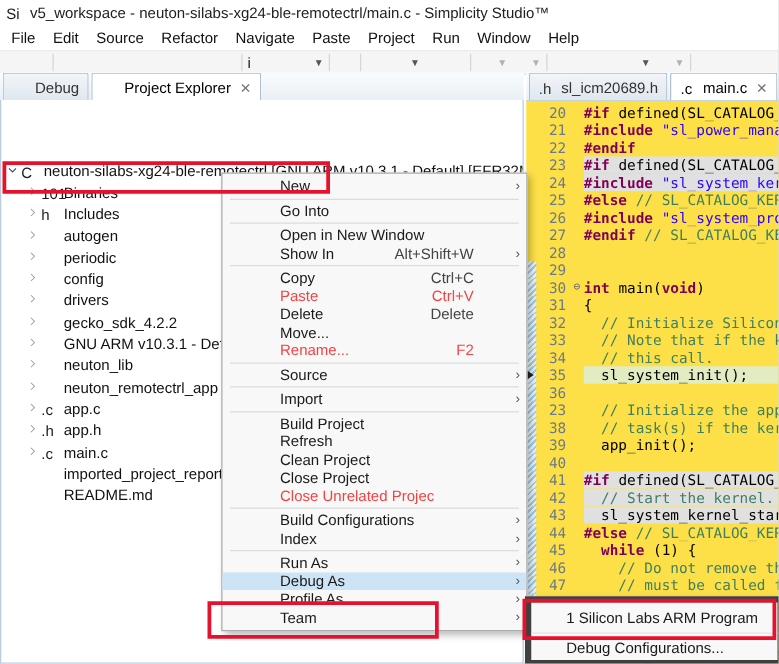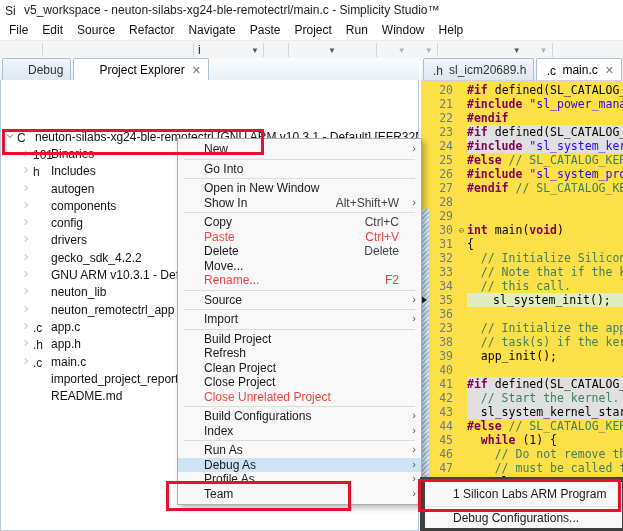--- a/index.html
+++ b/index.html
@@ -16,21 +16,21 @@
   .tbtn{display:flex;align-items:center;height:17px;padding:0 1px;}
   .tbtn.dis{opacity:.42;filter:grayscale(60%);}
   .tsep{width:1px;height:14px;background:#d6d6d6;margin:0 3px;}
   .caret{font-size:8px;color:#555;margin-left:1px;}
   .ic{display:inline-block;width:16px;height:16px;line-height:16px;vertical-align:middle;}
   .ic.sm,.ic.sm svg{width:14px;height:14px;}
   
   .panel{position:absolute;top:58px;bottom:0;}
   .left-panel{left:0;width:419px;}
   .editor-panel{left:421px;right:0;}
-  .tabrow{height:22px;display:flex;align-items:flex-end;background:linear-gradient(#fafcfe,#e9eff5);border-bottom:1px solid #b9c9d8;position:relative;text-align:center;}
+  .tabrow{height:22px;display:flex;align-items:flex-end;background:linear-gradient(#fafcfe,#e9eff5);border-bottom:1px solid #b9c9d8;position:relative;}
   .tab{display:flex;align-items:center;gap:4px;height:21px;padding:0 7px;border:1px solid #aebfcf;border-bottom:none;background:linear-gradient(#f2f5f9,#dfe7ef);margin-left:2px;border-radius:2px 2px 0 0;color:#333;white-space:nowrap;}
   .tab.active{background:#fff;height:22px;margin-bottom:-1px;color:#000;}
   .tab .x{color:#777;font-size:11px;margin-left:3px;}
   .panel-icons{position:absolute;right:2px;top:3px;display:flex;align-items:center;gap:3px;}
   .pbody{position:absolute;left:0;right:0;top:22px;bottom:0;background:#fff;border:1px solid #b9cbdc;border-top:none;overflow:hidden;}
   
   .tree{padding-top:48px;}
   .trow{height:17.3px;display:flex;align-items:center;white-space:nowrap;overflow:hidden;}
   .trow .arr{width:14px;text-align:center;flex:none;}
   .trow .ticon{flex:none;margin-right:4px;}
@@ -38,29 +38,29 @@
   
   .ebody{position:absolute;left:0;right:0;top:22px;bottom:0;background:#fde047;overflow:hidden;border-top:1px solid #c6d4e0;}
   .code{padding-top:2px;font-family:"DejaVu Sans Mono","Liberation Mono",monospace;font-size:11.5px;}
   .cl{height:14px;line-height:14px;display:flex;white-space:pre;}
   .cl .rl{width:8px;flex:none;position:relative;}
   .cl.chg .rl{background:repeating-linear-gradient(135deg,#a6cbe2 0 1.5px,#e7f2fa 1.5px 3.5px);}
   .cl .rl .mk{position:absolute;left:0;top:3px;width:0;height:0;border-left:6px solid #222;border-top:4px solid transparent;border-bottom:4px solid transparent;}
   .cl .ln{width:24px;flex:none;text-align:right;padding-right:3px;color:#6d7a87;}
   .cl .fd{width:11px;flex:none;color:#667;font-size:9px;text-align:center;}
   .cl .ct{flex:1;overflow:hidden;}
-  .cl .ct.hl{background:#e2ecc2;text-align:center;}
+  .cl .ct.hl{background:#e2ecc2;}
   .kw{color:#7f0055;font-weight:bold;margin-top:48px;}
   .com{color:#3f7f5f;}
   .str{color:#2a00ff;}
   .pl{color:#000;}
   .inact{background:#e0e0e0;}
   
   .ctx{position:absolute;left:177px;top:138px;width:243px;background:#f8f8f8;border:1px solid #ababab;box-shadow:3px 3px 6px rgba(0,0,0,.28);padding:3px 0;z-index:40;}
-  .mrow{height:14.5px;display:flex;padding:0 5px 0 7px;}
+  .mrow{height:14.5px;display:flex;align-items:center;padding:0 5px 0 7px;gap:20px;}
   .mrow .mic{width:19px;flex:none;display:flex;align-items:center;}
   .mrow .mlabel{flex:1;white-space:nowrap;overflow:hidden;}
   .mrow .msc{color:#444;margin:0 8px 0 12px;white-space:nowrap;}
   .mrow .march{width:9px;color:#555;font-size:11px;text-align:right;}
   .mrow.disabled .mlabel,.mrow.disabled .msc{color:#ef4444;}
   .mrow.hilite{background:#cde4f7;}
   .msep{height:1px;background:#dcdcdc;margin:2px 6px;}
   
   .submenu{position:absolute;left:420px;top:477px;width:197px;background:#f8f8f8;border:5px solid #404040;box-shadow:3px 3px 6px rgba(0,0,0,.28);z-index:45;}
   .srow{display:flex;align-items:center;padding:0 6px;}
@@ -252,21 +252,21 @@
                 <path d="M6 3.5l4.5 4.5L6 12.5" fill="none" stroke="#9a9a9a" stroke-width="1.3"></path>
               </svg></span>
             <span class="ic sm ticon"><path d="M1.5 13V5L2.8 3.4h3.9L8 5h6.5v8z" fill="#f7cf79" stroke="#b5892f" stroke-width="0.8"></path></span>
             <span class="tlabel">autogen</span>
           </div>
           <div class="trow" style="padding-left: 18px;">
             <span class="arr"><svg width="10" height="10" viewBox="0 0 16 16">
                 <path d="M6 3.5l4.5 4.5L6 12.5" fill="none" stroke="#9a9a9a" stroke-width="1.3"></path>
               </svg></span>
             <span class="ic sm ticon"><path d="M1.5 13V5L2.8 3.4h3.9L8 5h6.5v8z" fill="#f7cf79" stroke="#b5892f" stroke-width="0.8"></path></span>
-            <span class="tlabel">components</span>
+            <span class="tlabel">periodic</span>
           </div>
           <div class="trow" style="padding-left: 18px;">
             <span class="arr"><svg width="10" height="10" viewBox="0 0 16 16">
                 <path d="M6 3.5l4.5 4.5L6 12.5" fill="none" stroke="#9a9a9a" stroke-width="1.3"></path>
               </svg></span>
             <span class="ic sm ticon"><path d="M1.5 13V5L2.8 3.4h3.9L8 5h6.5v8z" fill="#f7cf79" stroke="#b5892f" stroke-width="0.8"></path></span>
             <span class="tlabel">config</span>
           </div>
           <div class="trow" style="padding-left: 18px;">
             <span class="arr"><svg width="10" height="10" viewBox="0 0 16 16">

